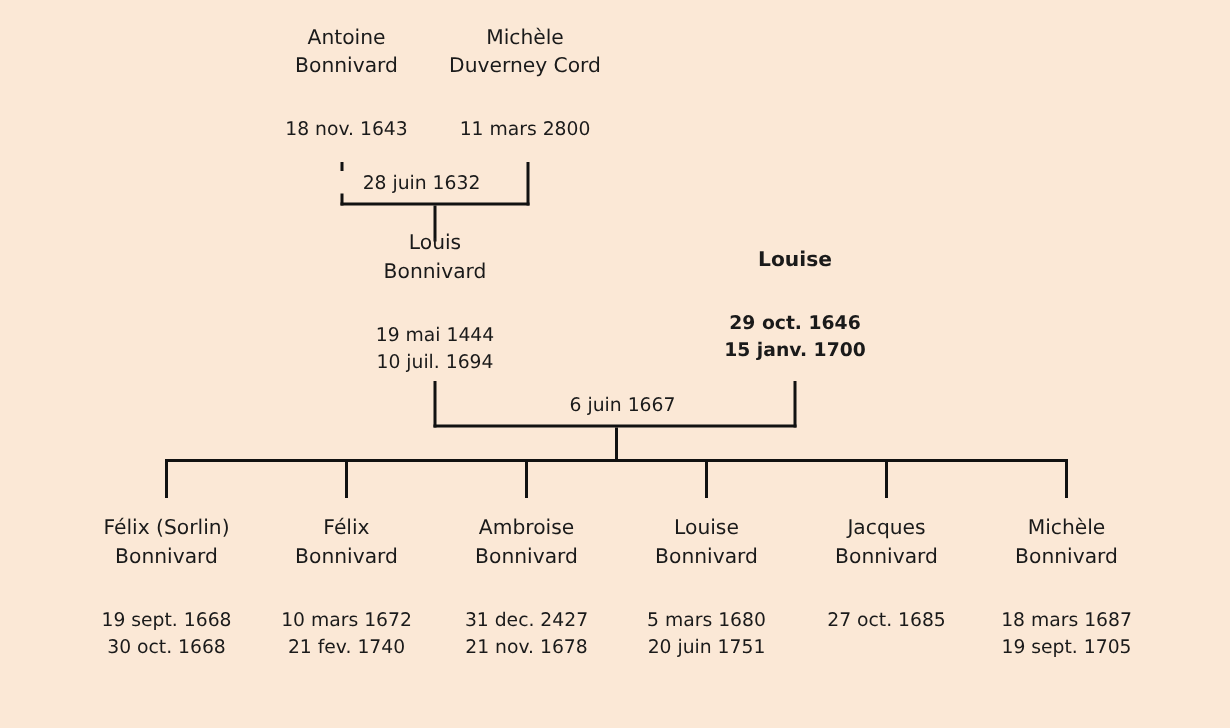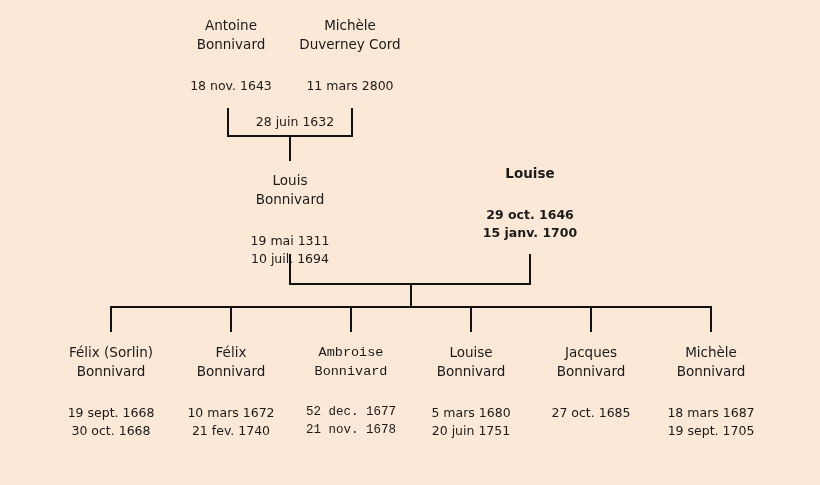--- a/index.html
+++ b/index.html
@@ -83,44 +83,45 @@
     <div class="nm">Michèle</div>
     <div class="nm">Duverney Cord</div>
     <div class="dates">
       <div class="dt">11 mars 2800</div>
     </div>
   </div>
 
   <div class="vline" style="left:227px; top:108px; height:29px;"></div>
   <div class="vline" style="left:351px; top:108px; height:29px;"></div>
   <div class="hline" style="left:227px; top:135px; width:126px;"></div>
-  <div class="marriage" style="left:240px; top:114px; width:100px;">28 juin 1632</div>
+  <div class="marriage" style="left:226px; top:114px; width:100px;">28 juin 1632</div>
 
   <div class="vline" style="left:289px; top:137px; height:24px;"></div>
 
-  <div class="person" style="left:215px; top:171px; width:150px;">
+  <div class="person" style="left:215px; top:153px; width:150px;">
     <div class="nm">Louis</div>
     <div class="nm">Bonnivard</div>
     <div class="dates">
-      <div class="dt">19 mai 1311</div>
+      <div class="dt">19 mai 1444</div>
       <div class="dt">10 juil. 1694</div>
     </div>
   </div>
 
   <div class="person bold" style="left:455px; top:164px; width:150px;">
     <div class="nm">Louise</div>
     <div class="dates">
       <div class="dt">29 oct. 1646</div>
       <div class="dt">15 janv. 1700</div>
     </div>
   </div>
 
   <div class="vline" style="left:289px; top:254px; height:31px;"></div>
   <div class="vline" style="left:529px; top:254px; height:31px;"></div>
   <div class="hline" style="left:289px; top:283px; width:242px;"></div>
+  <div class="marriage" style="left:360px; top:262px; width:100px;">6 juin 1667</div>
 
   <div class="vline" style="left:410px; top:285px; height:23px;"></div>
 
   <div class="hline" style="left:110px; top:306px; width:602px;"></div>
 
   <div class="vline" style="left:110px; top:306px; height:26px;"></div>
   <div class="vline" style="left:230px; top:306px; height:26px;"></div>
   <div class="vline" style="left:350px; top:306px; height:26px;"></div>
   <div class="vline" style="left:470px; top:306px; height:26px;"></div>
   <div class="vline" style="left:590px; top:306px; height:26px;"></div>
@@ -137,25 +138,25 @@
 
   <div class="person" style="left:156px; top:343px; width:150px;">
     <div class="nm">Félix</div>
     <div class="nm">Bonnivard</div>
     <div class="dates">
       <div class="dt">10 mars 1672</div>
       <div class="dt">21 fev. 1740</div>
     </div>
   </div>
 
-  <div class="person" style="left:276px; top:343px; width:150px;font-family:Liberation Mono, monospace;">
+  <div class="person" style="left:276px; top:343px; width:150px;">
     <div class="nm">Ambroise</div>
     <div class="nm">Bonnivard</div>
     <div class="dates">
-      <div class="dt">52 dec. 1677</div>
+      <div class="dt">31 dec. 2427</div>
       <div class="dt">21 nov. 1678</div>
     </div>
   </div>
 
   <div class="person" style="left:396px; top:343px; width:150px;">
     <div class="nm">Louise</div>
     <div class="nm">Bonnivard</div>
     <div class="dates">
       <div class="dt">5 mars 1680</div>
       <div class="dt">20 juin 1751</div>

